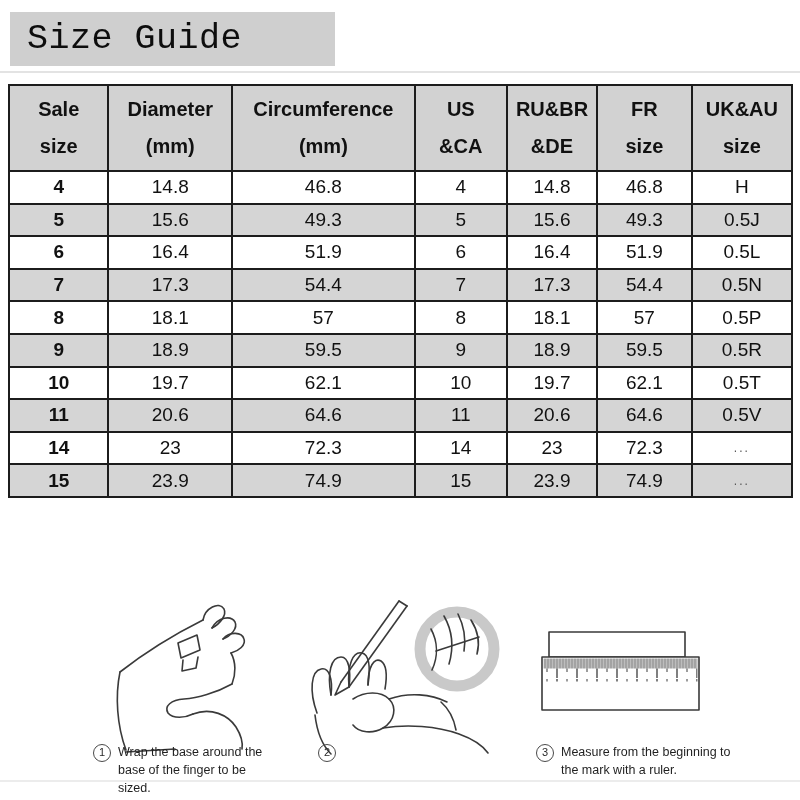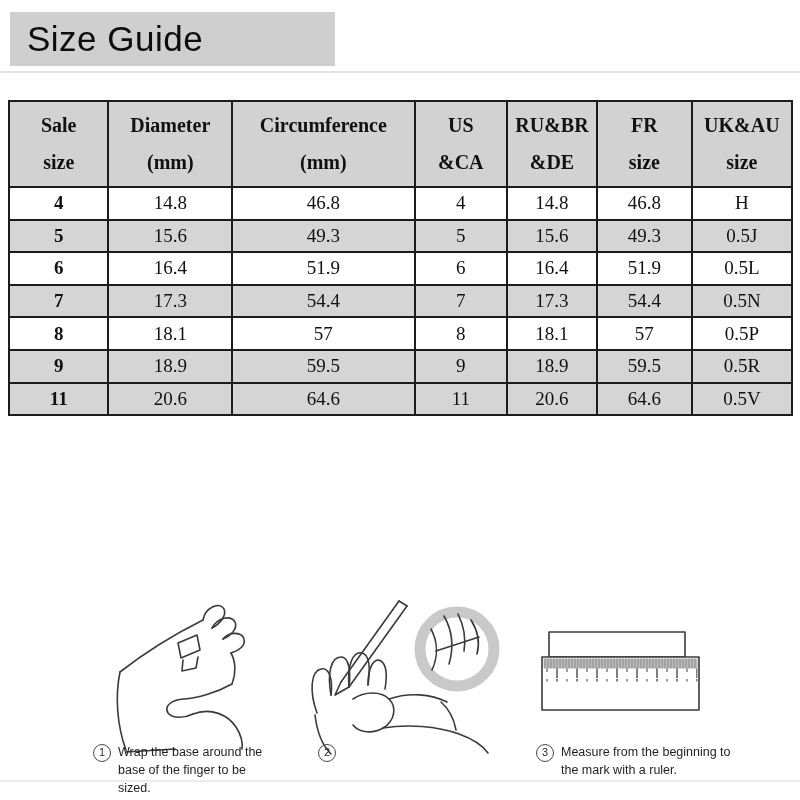--- a/index.html
+++ b/index.html
@@ -13,30 +13,30 @@
     --c-ring:#c9c9c9;
   }
   html,body{margin:0;padding:0;}
   body{
     width:800px;height:800px;position:relative;background:#ffffff;
     font-family:"Liberation Sans",sans-serif;color:var(--c-ink);
     overflow:hidden;
   }
   .title-bar{
     position:absolute;left:10px;top:12px;width:325px;height:54px;
-    background:var(--c-title-bg);display:flex;align-items:center;
+    background:var(--c-title-bg);display:flex;align-items:center;font-family:Liberation Mono, monospace;
   }
   .title-bar span{font-size:35px;letter-spacing:0.5px;padding-left:17px;color:#0d0d0d;}
   .top-divider{position:absolute;left:0;top:71px;width:800px;height:2px;background:var(--c-divider);}
   .bottom-divider{position:absolute;left:0;top:780px;width:800px;height:2px;background:#ececec;}
 
   table.size-table{
-    position:absolute;left:8px;top:100px;width:785px;
+    position:absolute;left:8px;top:84px;width:785px;
     border-collapse:collapse;table-layout:fixed;
-    font-family:Liberation Serif, serif;
+    font-family:Liberation Sans, sans-serif;
   }
   .size-table th,.size-table td{
     border:2px solid var(--c-border);
     text-align:center;vertical-align:middle;
     padding:0;
   }
   .size-table th{
     background:var(--c-header-bg);
     font-size:20px;font-weight:bold;height:84px;line-height:1.85;
   }
@@ -157,28 +157,55 @@
       </tr>
       <tr class="gray">
         <td class="salecol">9</td>
         <td>18.9</td>
         <td>59.5</td>
         <td>9</td>
         <td>18.9</td>
         <td>59.5</td>
         <td>0.5R</td>
       </tr>
+      <tr>
+        <td class="salecol">10</td>
+        <td>19.7</td>
+        <td>62.1</td>
+        <td>10</td>
+        <td>19.7</td>
+        <td>62.1</td>
+        <td>0.5T</td>
+      </tr>
       <tr class="gray">
         <td class="salecol">11</td>
         <td>20.6</td>
         <td>64.6</td>
         <td>11</td>
         <td>20.6</td>
         <td>64.6</td>
         <td>0.5V</td>
+      </tr>
+      <tr>
+        <td class="salecol">14</td>
+        <td>23</td>
+        <td>72.3</td>
+        <td>14</td>
+        <td>23</td>
+        <td>72.3</td>
+        <td class="dots">...</td>
+      </tr>
+      <tr class="gray">
+        <td class="salecol">15</td>
+        <td>23.9</td>
+        <td>74.9</td>
+        <td>15</td>
+        <td>23.9</td>
+        <td>74.9</td>
+        <td class="dots">...</td>
       </tr>
     </tbody>
 </table>
 
 <svg class="illus" style="left:95px;top:596px" width="215" height="160" viewBox="0 0 215 160">
   <g class="sketch">
     <path d="M25,76 C48,58 80,38 108,24"></path>
     <path d="M108,24 C110,12 124,5 129,13 C132,19 125,28 117,32"></path>
     <path d="M117,32 C123,21 136,19 140,26 C143,32 136,40 128,43"></path>
     <path d="M128,43 C135,35 147,36 149,43 C151,49 144,55 136,57"></path>

